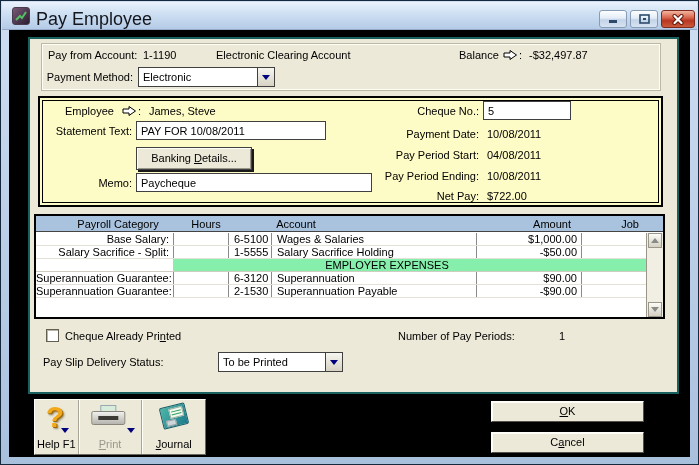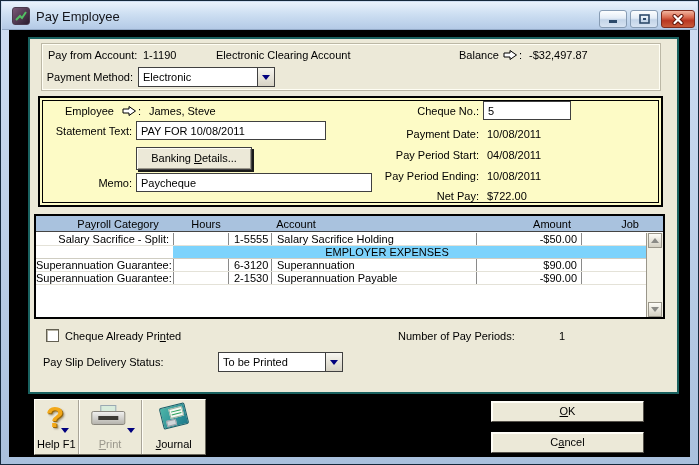--- a/index.html
+++ b/index.html
@@ -10,21 +10,21 @@
     background:linear-gradient(#cfdef2,#a9c0dd);
     border:1px solid #15283c;
   }
   
   .titlebar{position:absolute; top:1px; left:1px; right:1px; height:28px;
     background:linear-gradient(#eaf2fc,#cddff2 45%,#b4cae6);
     border-bottom:1px solid #93a9c6;}
   .app-icon{position:absolute; left:10px; top:5px; width:18px; height:18px;
     background:linear-gradient(135deg,#7a5a78,#2a1c2e);
     border:1px solid #4a3a4e; border-radius:3px;}
-  .title-text{position:absolute; left:34px; top:7px; font-size:13px; color:#14161c; white-space:nowrap;}
+  .title-text{position:absolute; left:34px; top:7px; font-size:18px; color:#14161c; white-space:nowrap;}
   .winbtn{position:absolute; top:8px; height:18px; border-radius:3px;
     border:1px solid #879cb4;
     background:linear-gradient(#fdfeff,#e3ecf6 45%,#c3d4e8 55%,#d7e3f2);
     display:flex; align-items:center; justify-content:center;}
   .winbtn.close{border-color:#7e2a1c;
     background:linear-gradient(#f2b5a0,#d96a4f 40%,#b93722 60%,#c85a3a);}
   
   .client{position:absolute; left:8px; right:8px; top:29px; bottom:7px; background:#000;}
   .panel{position:absolute; left:27px; top:36px; width:651px; height:357px;
     background:#ece9d8; border:2px solid #19615f;}
@@ -60,21 +60,21 @@
   .trow{display:flex; height:13px; line-height:12px; border-bottom:1px solid #e4e2d8;}
   .c{overflow:hidden; white-space:nowrap;}
   .c-cat{width:137px; text-align:right; padding-right:4px;}
   .c-hours{width:55px; border-left:1px solid #8a8a8a;}
   .c-no{width:43px; border-left:1px solid #8a8a8a; padding-left:5px;}
   .c-name{width:205px; border-left:1px solid #8a8a8a; padding-left:5px;}
   .c-amt{width:105px; border-left:1px solid #8a8a8a; text-align:right; padding-right:4px;}
   .c-job{width:65px; border-left:1px solid #8a8a8a;}
   .bandrow{display:flex; height:13px; line-height:12px; border-bottom:1px solid #cfcdc2;}
   .band-spacer{width:137px; background:#fff;}
-  .band{width:473px; background:#7dd3fc; position:relative;}
+  .band{width:473px; background:#86efac; position:relative;}
   .band span{position:absolute; left:214px; top:0; transform:translateX(-50%); white-space:nowrap;}
   .vscroll{position:absolute; left:610px; top:17px; bottom:0; width:17px;
     background:#f1efe3; border-left:1px solid #9a968a;}
   .sb-btn{position:absolute; left:1px; width:14px; height:15px;
     background:linear-gradient(#fdfcf7,#d4d0c2); border:1px solid #9a968a;
     display:flex; align-items:center; justify-content:center;}
   .tri-up-g{width:0;height:0;border-left:4px solid transparent;border-right:4px solid transparent;border-bottom:5px solid #8a8a86;}
   .tri-dn-g{width:0;height:0;border-left:4px solid transparent;border-right:4px solid transparent;border-top:5px solid #8a8a86;}
   
   .checkbox{position:absolute; left:45px; top:328px; width:13px; height:13px;
@@ -202,20 +202,28 @@
   <div class="paytable">
     <div class="thead">
       <span style="left:82px;">Payroll Category</span>
       <span style="left:170px;">Hours</span>
       <span style="left:260px;">Account</span>
       <span style="left:516px;">Amount</span>
       <span style="left:594px;">Job</span>
     </div>
     <div class="rows">
       <div class="trow">
+        <span class="c c-cat">Base Salary:</span>
+        <span class="c c-hours"></span>
+        <span class="c c-no">6-5100</span>
+        <span class="c c-name">Wages &amp; Salaries</span>
+        <span class="c c-amt">$1,000.00</span>
+        <span class="c c-job"></span>
+      </div>
+      <div class="trow">
         <span class="c c-cat">Salary Sacrifice - Split:</span>
         <span class="c c-hours"></span>
         <span class="c c-no">1-5555</span>
         <span class="c c-name">Salary Sacrifice Holding</span>
         <span class="c c-amt">-$50.00</span>
         <span class="c c-job"></span>
       </div>
       <div class="bandrow">
         <span class="band-spacer"></span>
         <span class="band">

